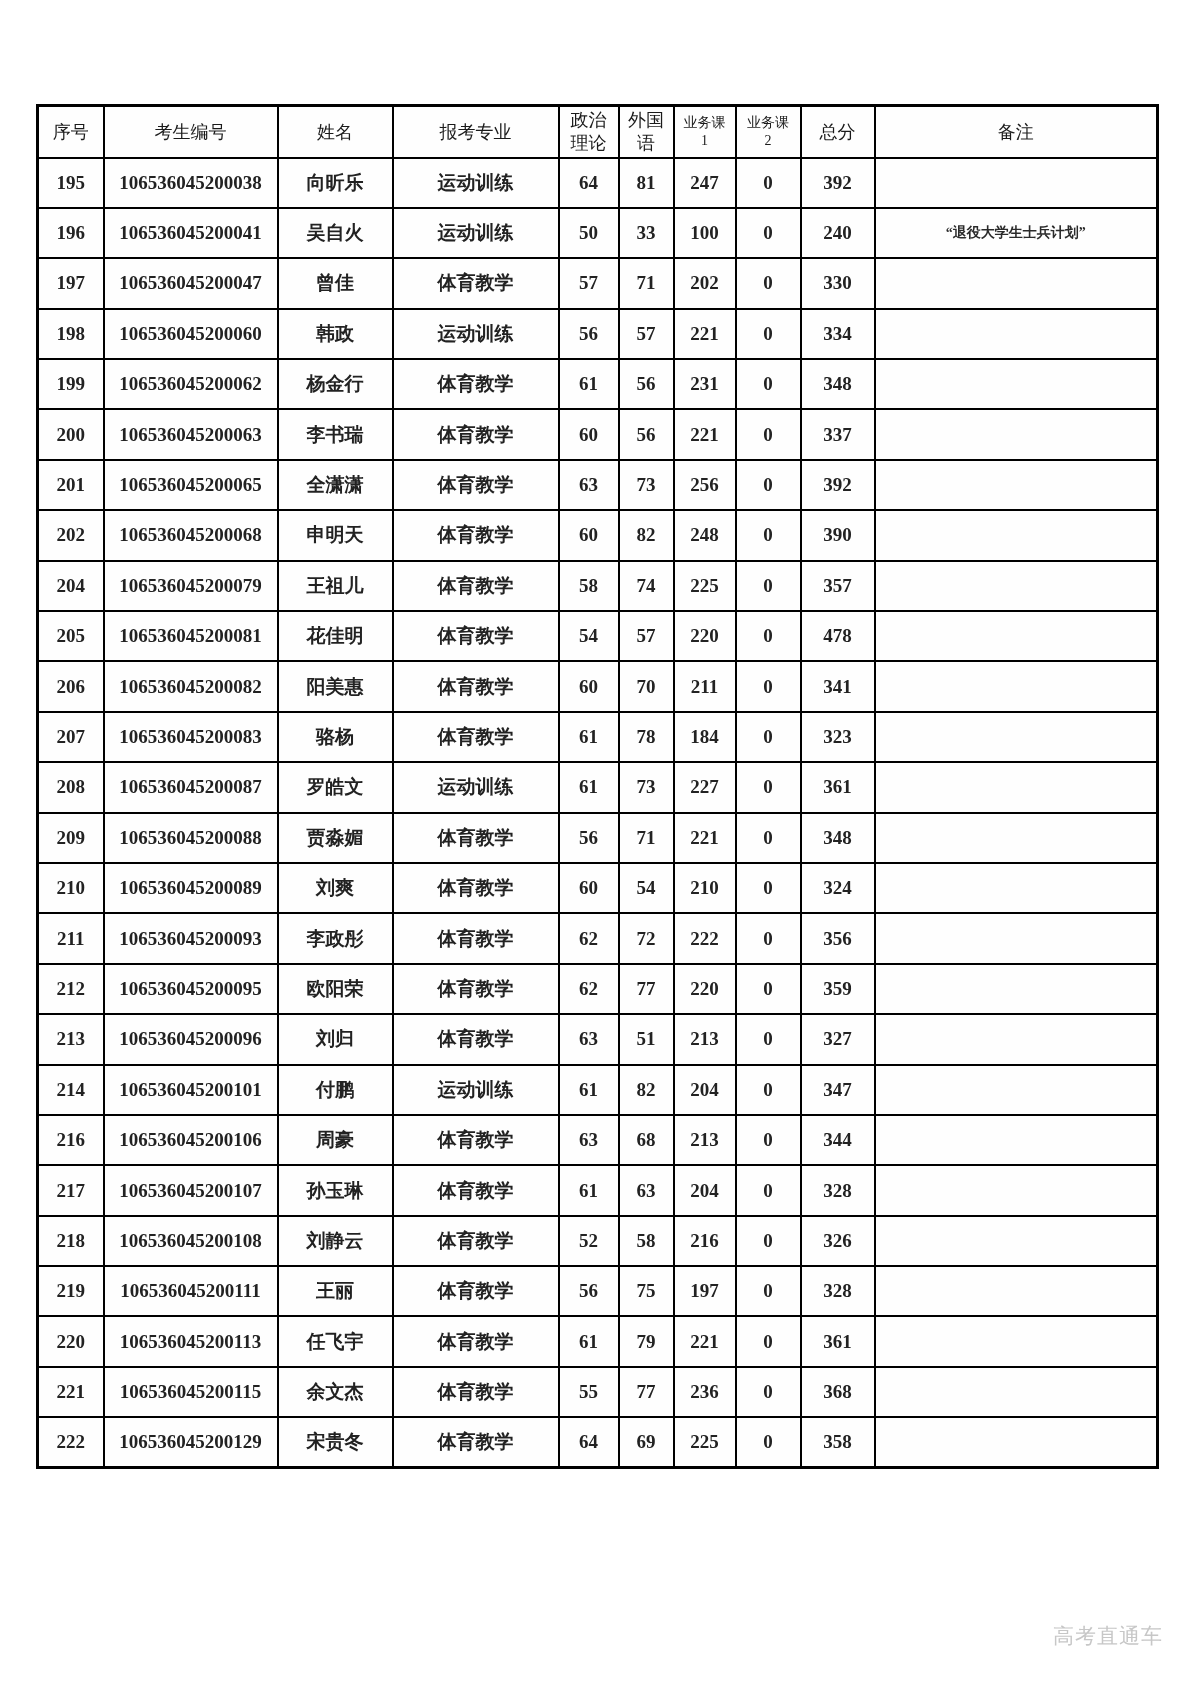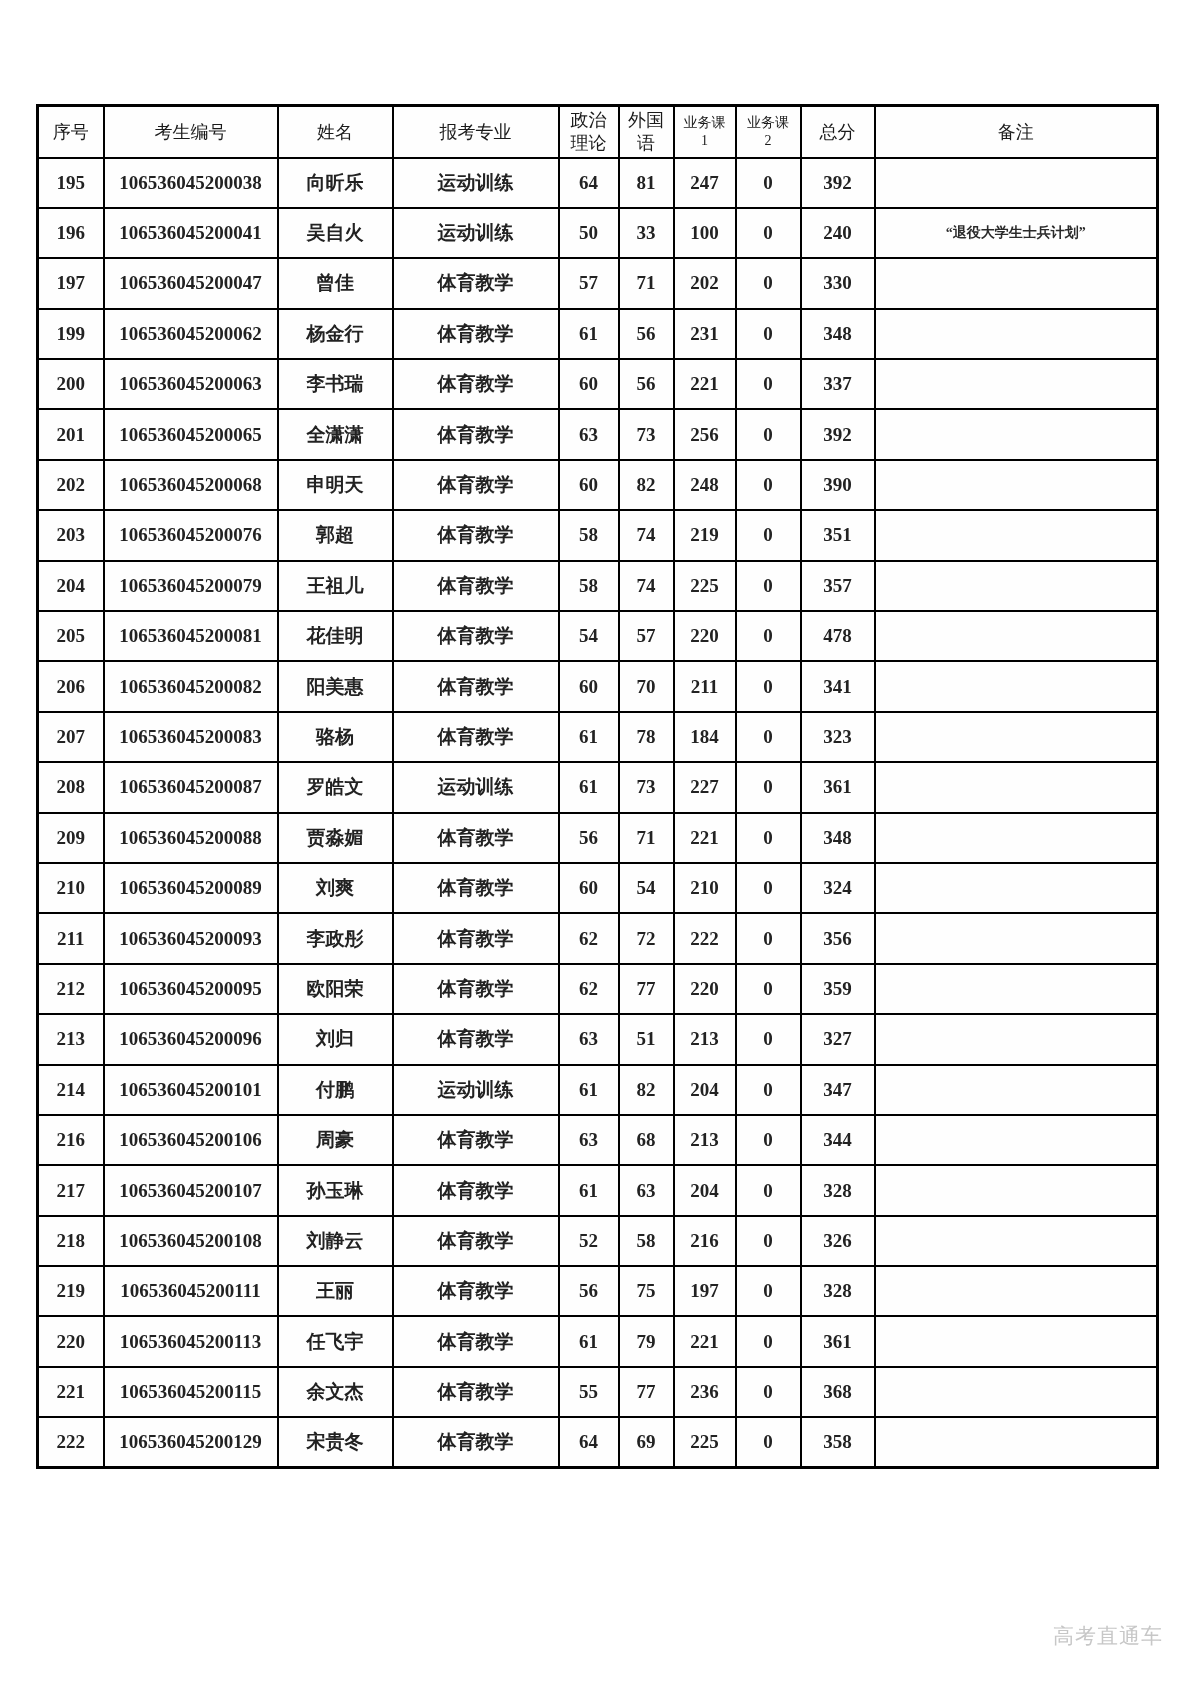--- a/index.html
+++ b/index.html
@@ -147,20 +147,32 @@
           <td>曾佳</td>
           <td>体育教学</td>
           <td>57</td>
           <td>71</td>
           <td>202</td>
           <td>0</td>
           <td>330</td>
           <td></td>
         </tr>
         <tr>
+          <td>198</td>
+          <td>106536045200060</td>
+          <td>韩政</td>
+          <td>运动训练</td>
+          <td>56</td>
+          <td>57</td>
+          <td>221</td>
+          <td>0</td>
+          <td>334</td>
+          <td></td>
+        </tr>
+        <tr>
           <td>199</td>
           <td>106536045200062</td>
           <td>杨金行</td>
           <td>体育教学</td>
           <td>61</td>
           <td>56</td>
           <td>231</td>
           <td>0</td>
           <td>348</td>
           <td></td>
@@ -192,32 +204,20 @@
         <tr>
           <td>202</td>
           <td>106536045200068</td>
           <td>申明天</td>
           <td>体育教学</td>
           <td>60</td>
           <td>82</td>
           <td>248</td>
           <td>0</td>
           <td>390</td>
-          <td></td>
-        </tr>
-        <tr>
-          <td>203</td>
-          <td>106536045200076</td>
-          <td>郭超</td>
-          <td>体育教学</td>
-          <td>58</td>
-          <td>74</td>
-          <td>219</td>
-          <td>0</td>
-          <td>351</td>
           <td></td>
         </tr>
         <tr>
           <td>204</td>
           <td>106536045200079</td>
           <td>王祖儿</td>
           <td>体育教学</td>
           <td>58</td>
           <td>74</td>
           <td>225</td>

